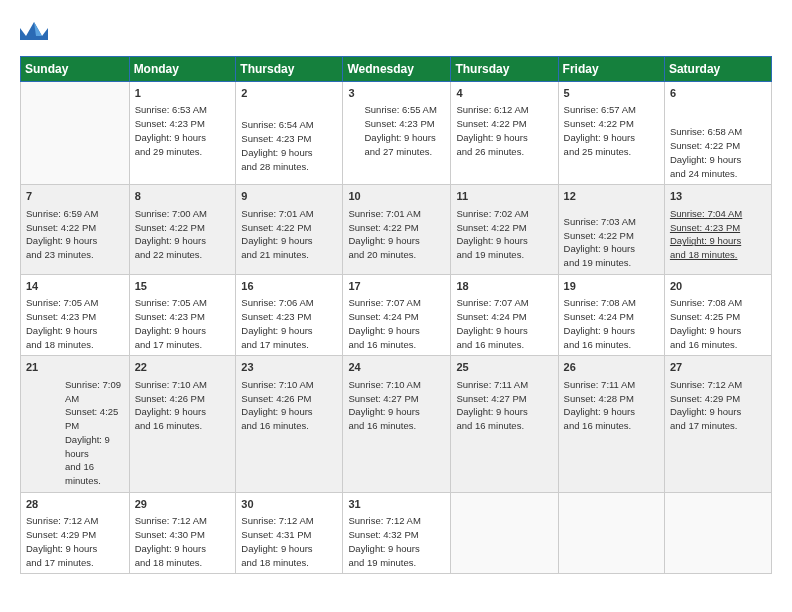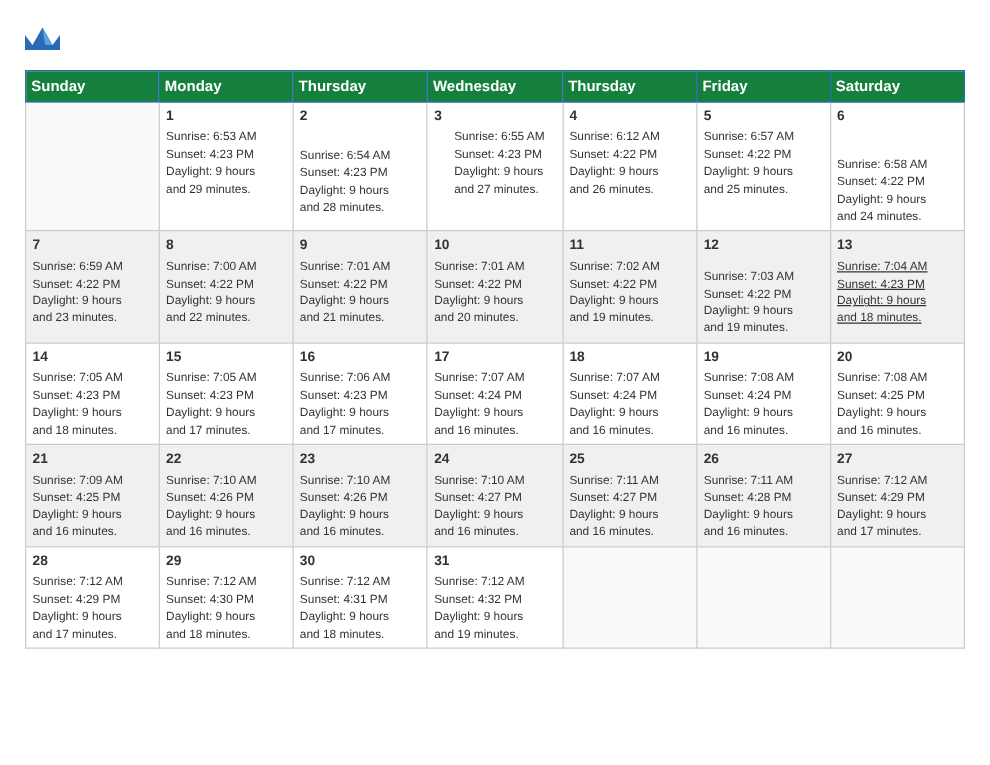--- a/index.html
+++ b/index.html
@@ -279,21 +279,21 @@
             <span class="day-num">20</span>
             <div class="day-info" style="white-space: pre-line;">Sunrise: 7:08 AM
 Sunset: 4:25 PM
 Daylight: 9 hours
 and 16 minutes.</div>
           </td>
         </tr>
         <tr class="row-shaded">
           <td>
             <span class="day-num">21</span>
-            <div class="day-info" style="white-space: pre-line;">Sunrise: 7:09 AM
+            <div class="day-info" style="white-space: pre-line; margin-left: 39px;">Sunrise: 7:09 AM
 Sunset: 4:25 PM
 Daylight: 9 hours
 and 16 minutes.</div>
           </td>
           <td>
             <span class="day-num">22</span>
             <div class="day-info" style="white-space: pre-line;">Sunrise: 7:10 AM
 Sunset: 4:26 PM
 Daylight: 9 hours
 and 16 minutes.</div>

